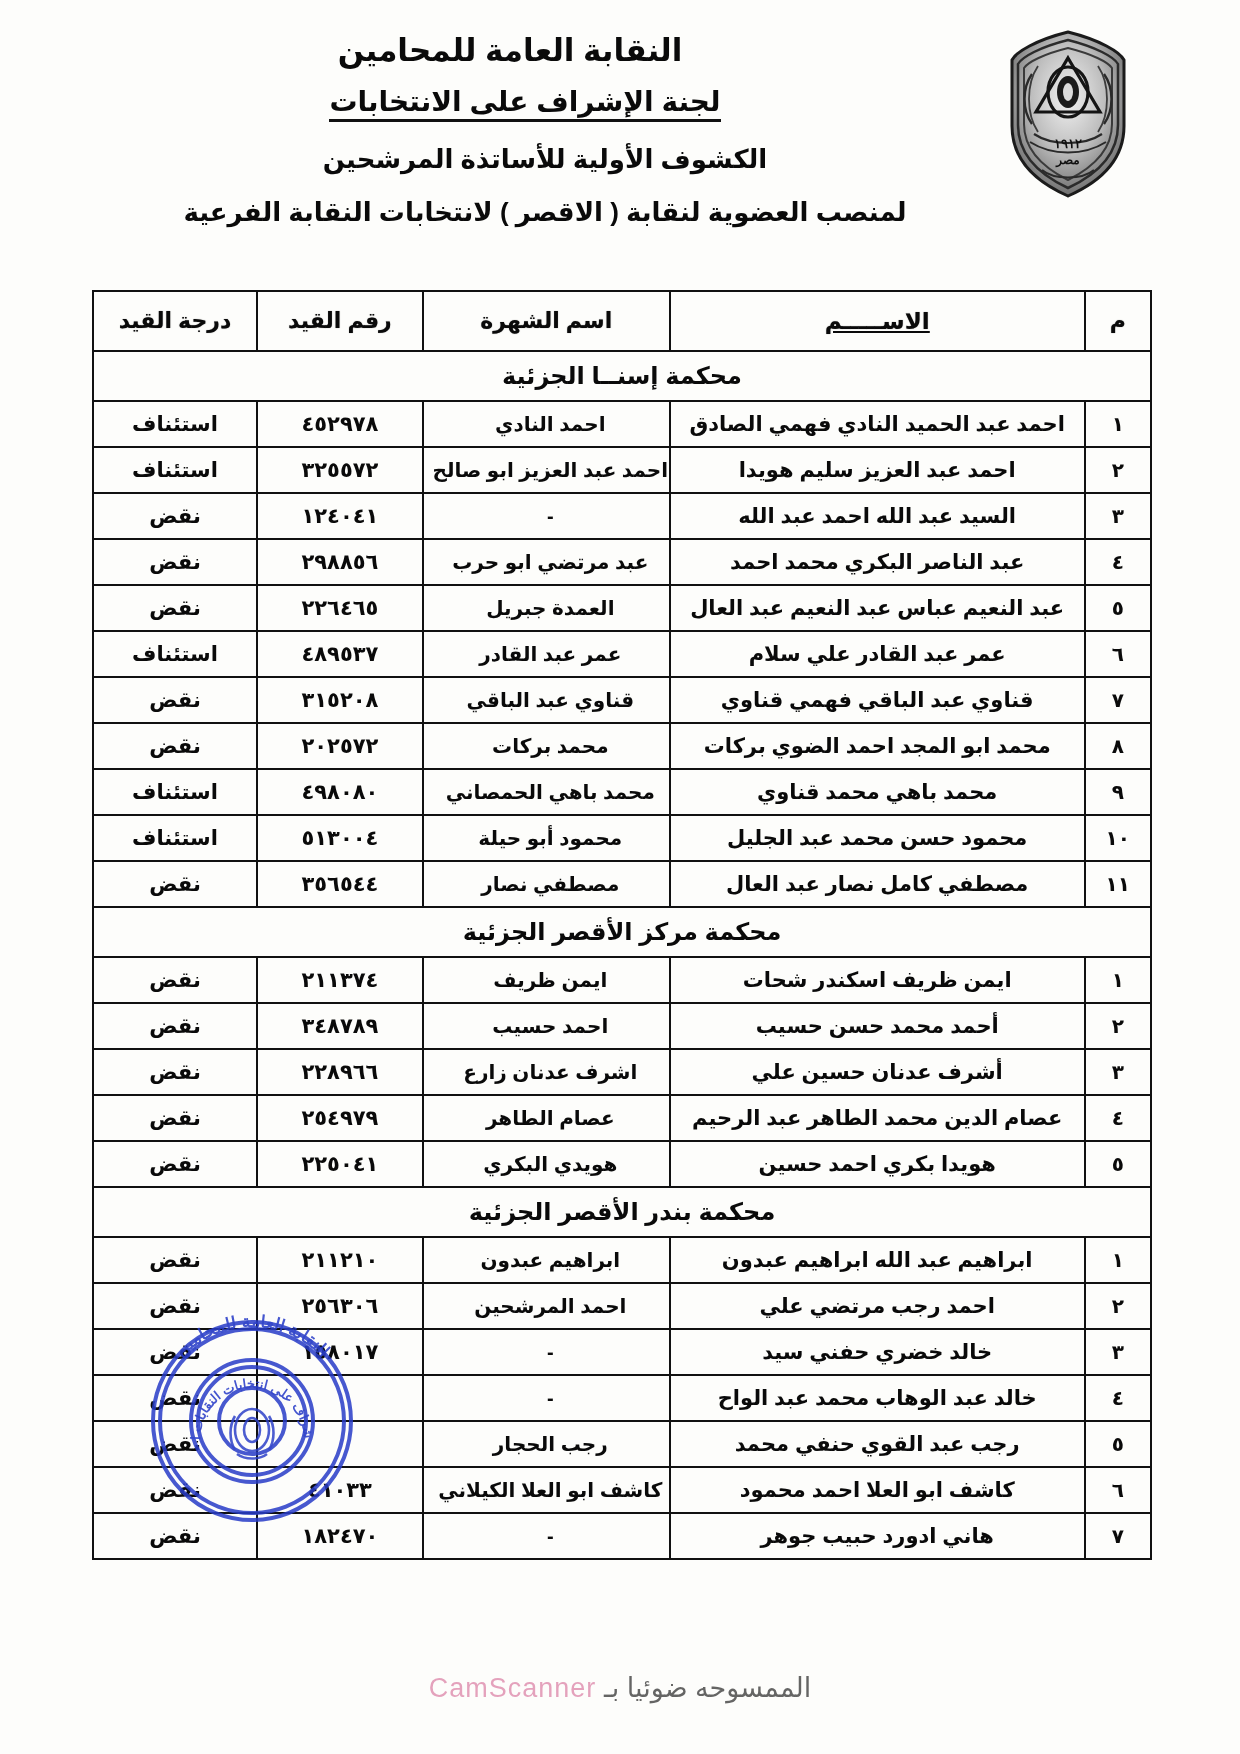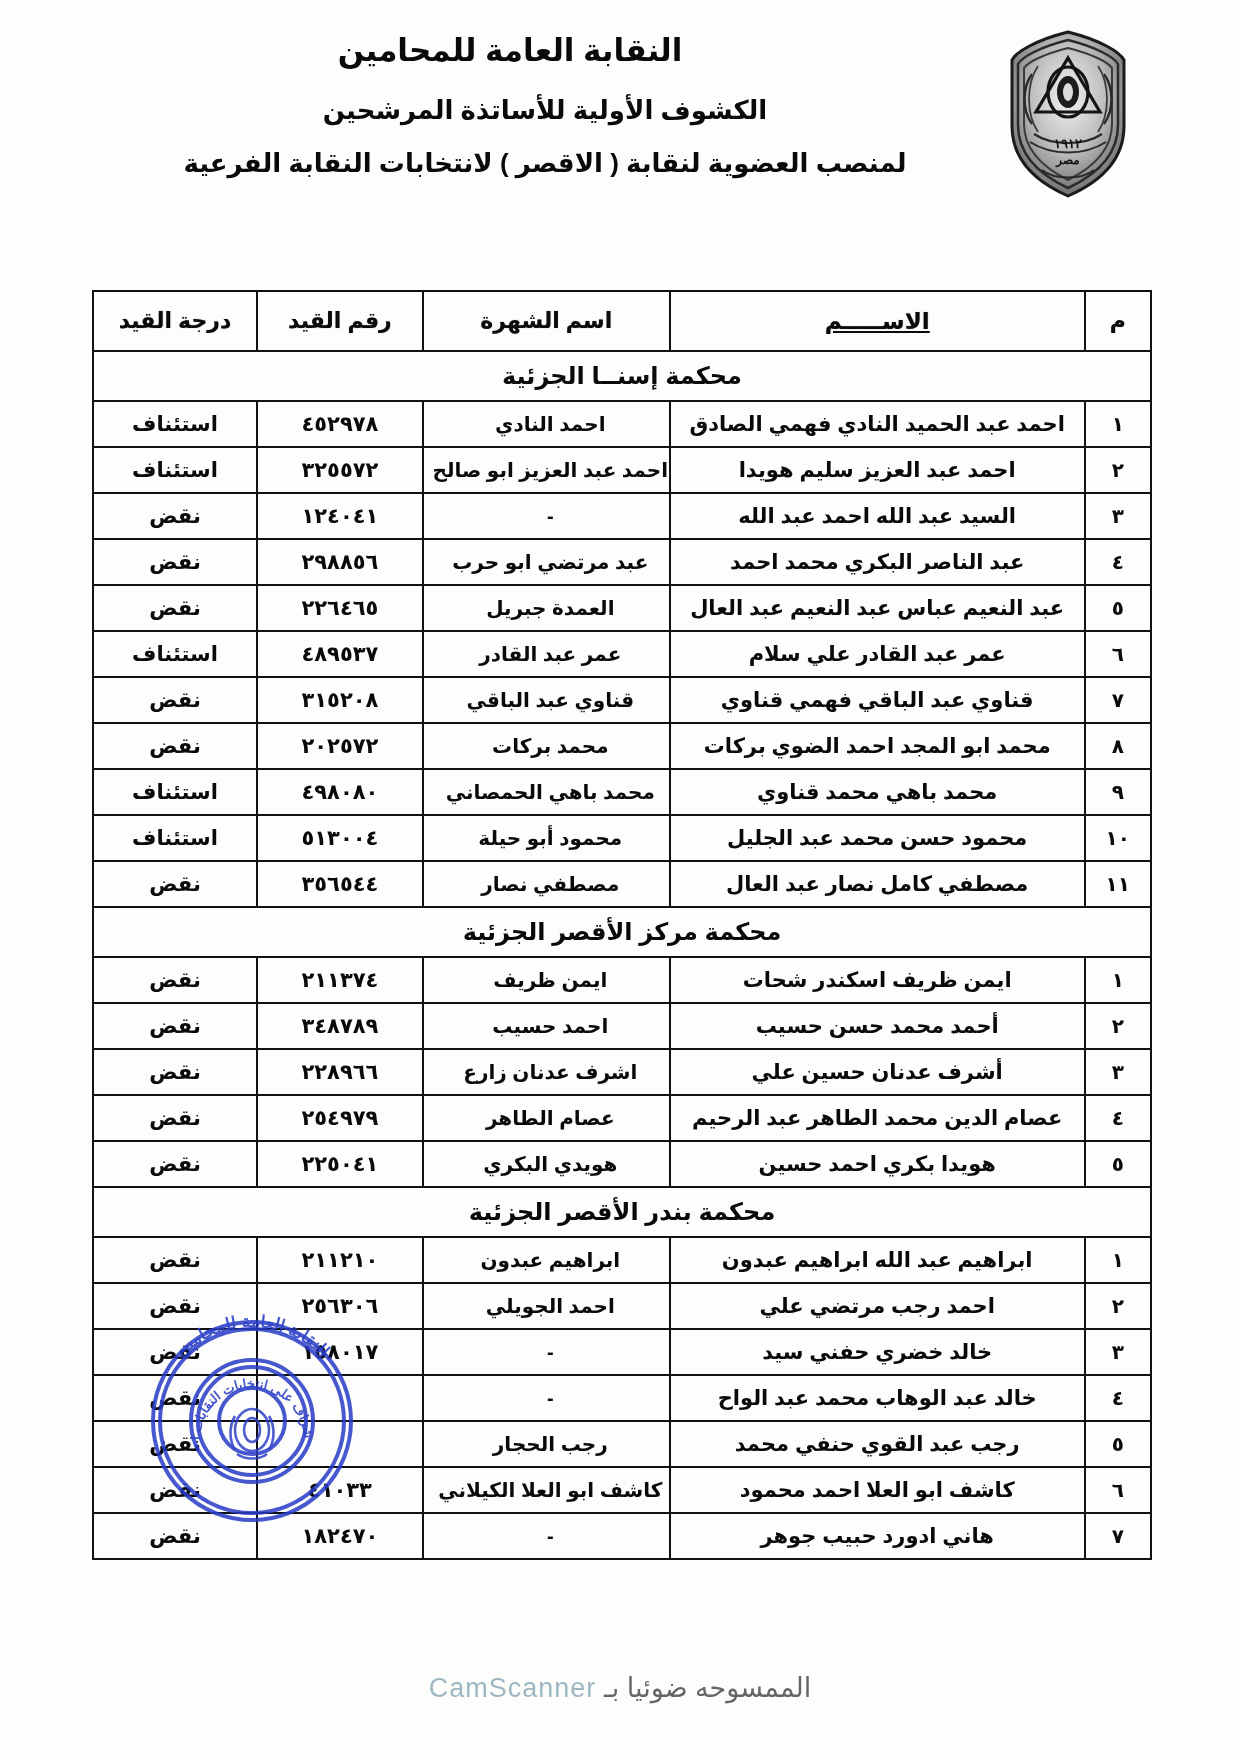--- a/index.html
+++ b/index.html
@@ -133,21 +133,21 @@
     left:0;right:0;
     top:1672px;
     text-align:center;
     font-size:27px;
     color:#2b2b2b;
     opacity:.72;
     letter-spacing:1px;
     direction:rtl;
   }
   .footer-wm .ghost{
-    color:#0c4a6e;
+    color:#be185d;
     opacity:.55;
   }
 </style>
 </head>
 <body>
 
 <div class="page">
 
   <div class="header">
 
@@ -174,20 +174,21 @@
         <path d="M26 104 C44 116 76 116 94 104" fill="none" stroke="#2a2a2a" stroke-width="2.2"></path>
         <path d="M22 112 C44 126 76 126 98 112" fill="none" stroke="#2a2a2a" stroke-width="2"></path>
         <text x="60" y="118" text-anchor="middle" font-size="13" font-family="'Liberation Sans',sans-serif" fill="#111" font-weight="bold">١٩١٢</text>
         <text x="60" y="134" text-anchor="middle" font-size="12" font-family="'Liberation Sans',sans-serif" fill="#111" font-weight="bold">مصر</text>
         <path d="M34 140 C46 150 74 150 86 140" fill="none" stroke="#2a2a2a" stroke-width="2"></path>
       </svg>
     </div>
 
     <div class="head-lines">
       <div class="h-line1">النقابة العامة للمحامين</div>
+      <div class="h-line2"><span>لجنة الإشراف على الانتخابات</span></div>
       <div class="h-line3">الكشوف الأولية للأساتذة المرشحين</div>
       <div class="h-line4">لمنصب العضوية لنقابة ( الاقصر ) لانتخابات النقابة الفرعية</div>
     </div>
   </div>
 
   <div class="tbl-wrap">
     <table class="sheet">
       <colgroup>
         <col class="c-num">
           <col class="c-name">
@@ -329,21 +330,21 @@
           <tr class="row">
             <td class="cell-num">١</td>
             <td class="cell-name">ابراهيم عبد الله ابراهيم عبدون</td>
             <td class="cell-fame">ابراهيم عبدون</td>
             <td class="cell-reg">٢١١٢١٠</td>
             <td class="cell-grade">نقض</td>
           </tr>
           <tr class="row">
             <td class="cell-num">٢</td>
             <td class="cell-name">احمد رجب مرتضي علي</td>
-            <td class="cell-fame">احمد الجويلي</td>
+            <td class="cell-fame">احمد المرشحين</td>
             <td class="cell-reg">٢٥٦٣٠٦</td>
             <td class="cell-grade">نقض</td>
           </tr>
           <tr class="row">
             <td class="cell-num">٣</td>
             <td class="cell-name">خالد خضري حفني سيد</td>
             <td class="cell-fame">-</td>
             <td class="cell-reg">١٥٨٠١٧</td>
             <td class="cell-grade">نقض</td>
           </tr>

